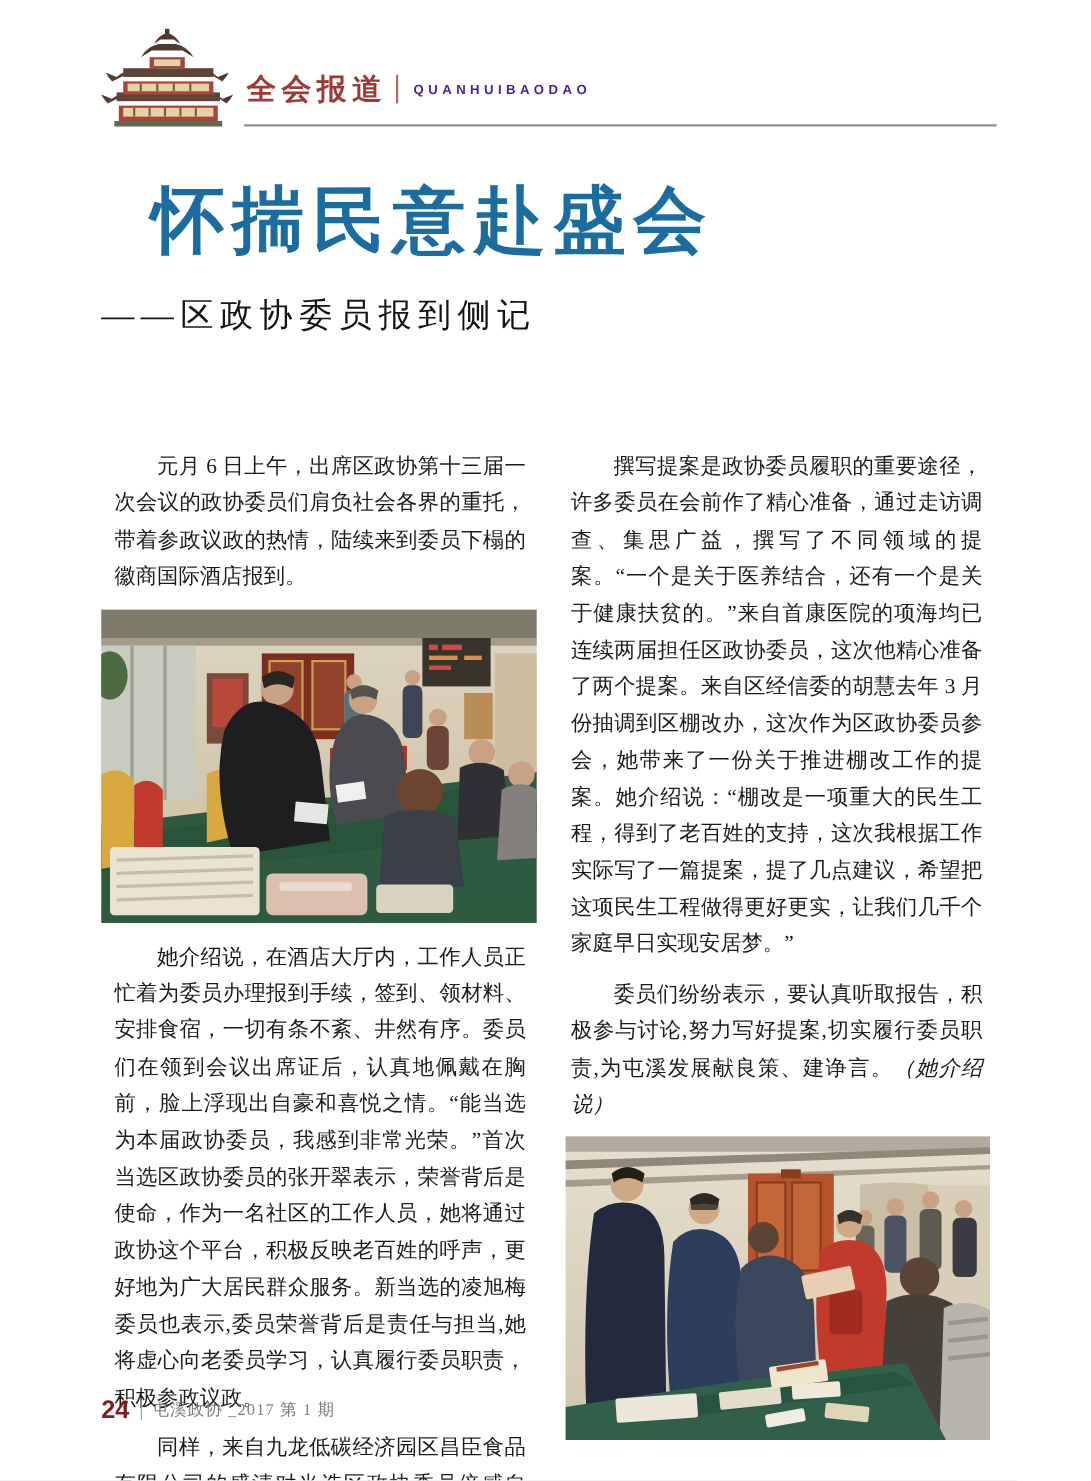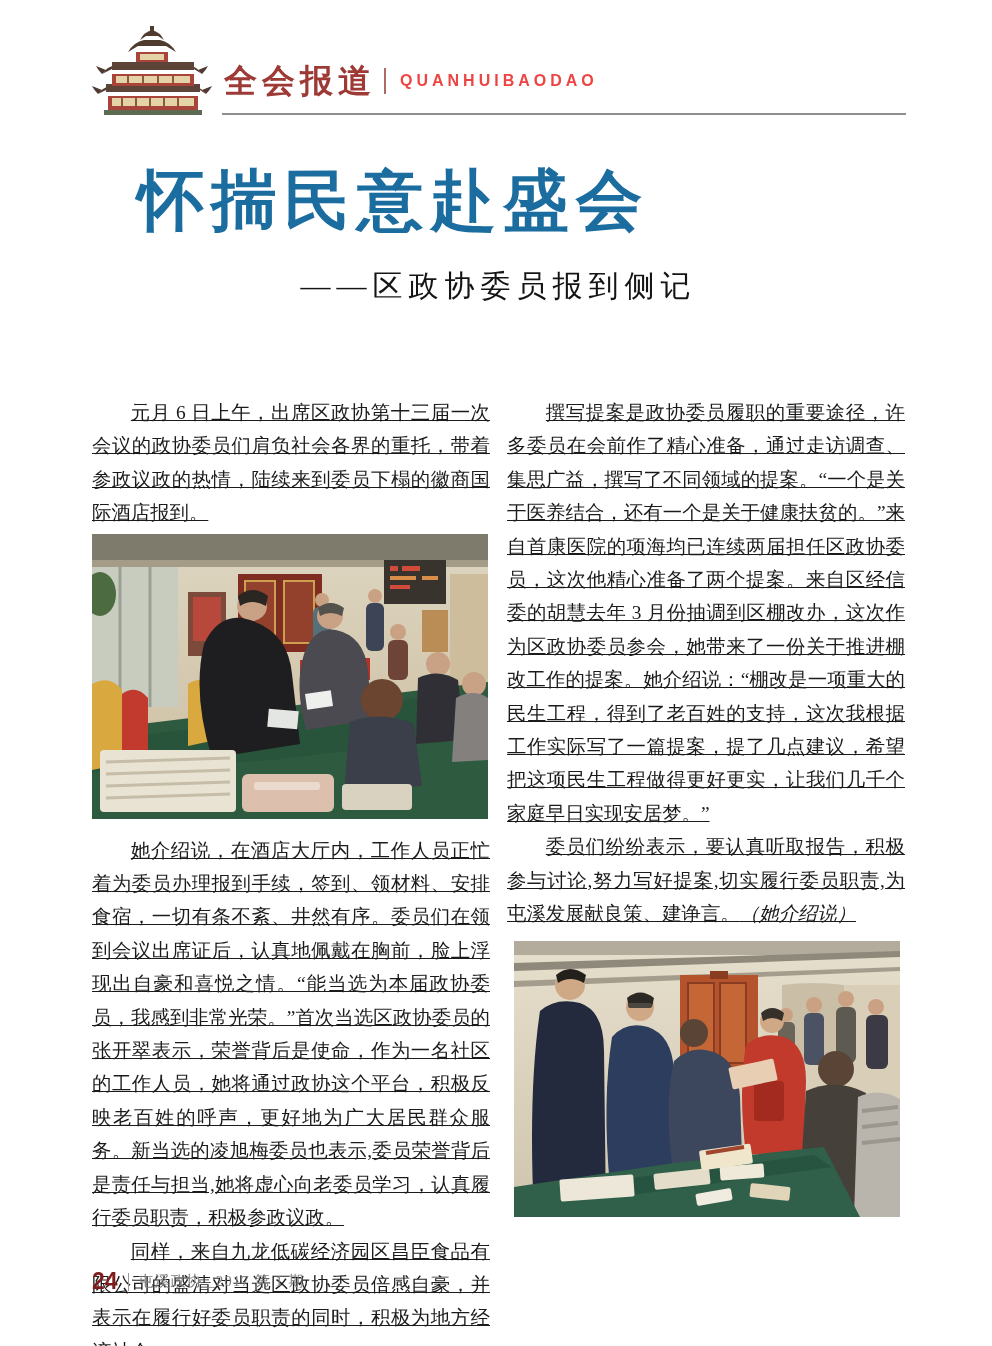--- a/index.html
+++ b/index.html
@@ -13,58 +13,58 @@
     overflow:hidden;
   }
   
   .logo{position:absolute;left:88px;top:26px;width:128px;height:92px;}
   .section-head{
     position:absolute;left:224px;top:60px;height:42px;
     display:flex;align-items:center;
   }
   .section-title{
     font-family:"Liberation Serif","DejaVu Serif",serif;
-    font-weight:bold;font-size:33px;letter-spacing:5px;
+    font-weight:bold;font-size:27px;letter-spacing:5px;
     color:#9e3a36;
   }
   .section-sep{
     display:inline-block;width:0;height:26px;
     border-left:2px solid #b06a66;margin:0 14px 0 8px;
   }
   .section-sub{
     font-family:"Liberation Sans","DejaVu Sans",sans-serif;
-    font-size:16px;letter-spacing:4px;color:#ef4444;font-weight:bold;
+    font-size:12px;letter-spacing:4px;color:#4c1d95;font-weight:bold;
   }
   .header-rule{
     position:absolute;left:222px;top:113px;width:684px;height:2px;
     background:#8f8f8f;
   }
   
   .title{
     position:absolute;left:92px;top:164px;width:813px;
     padding-left:46px;box-sizing:border-box;
     font-family:"Liberation Sans","DejaVu Sans",sans-serif;
     font-weight:900;font-size:66px;letter-spacing:7px;
     color:#1b6da0;line-height:1.1;
   }
   .subtitle{
     position:absolute;left:92px;top:266px;width:813px;
-    text-align:center;
+    text-align:left;
     font-family:"Liberation Serif","DejaVu Serif",serif;
     font-size:30px;letter-spacing:6px;color:#141414;
   }
   
   .body{
     position:absolute;left:92px;top:396px;width:813px;
     display:flex;gap:17px;
   }
   .col{width:398px;}
   .col p{
-    margin:0;font-size:19.4px;line-height:33.4px;
-    text-align:justify;color:#1b1b1b;text-decoration:underline;
+    margin:12px;font-size:19.4px;line-height:33.4px;
+    text-align:justify;color:#1b1b1b;
   }
   .col p.indent{text-indent:2em;}
   .credit{font-style:italic;}
   figure{margin:0;}
   .fig1{margin:4px 0 15px 0;}
   .fig2{margin:10px 0 0 7px;}
   .photo{display:block;border:0;}
   
   .footer{
     position:absolute;left:92px;top:1268px;

